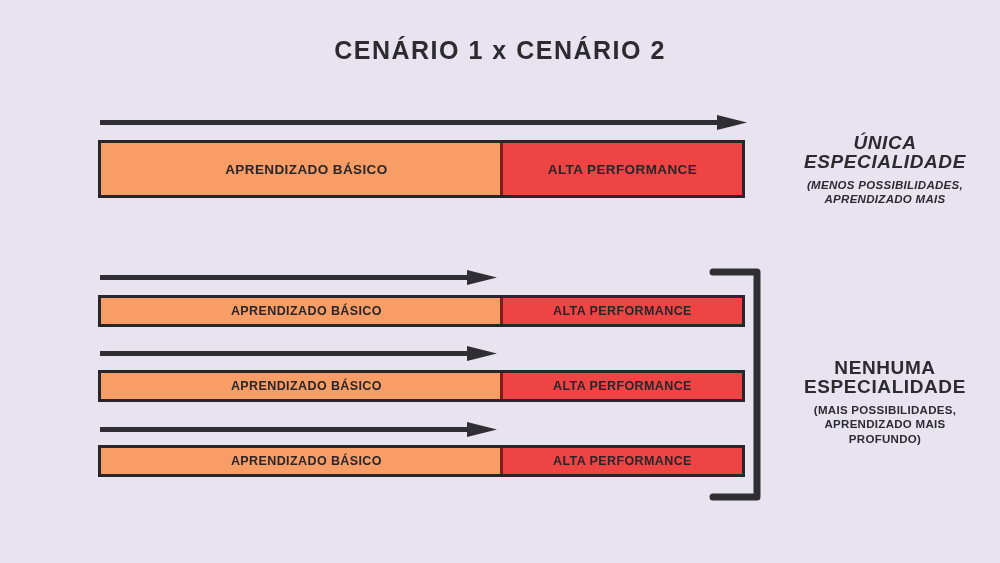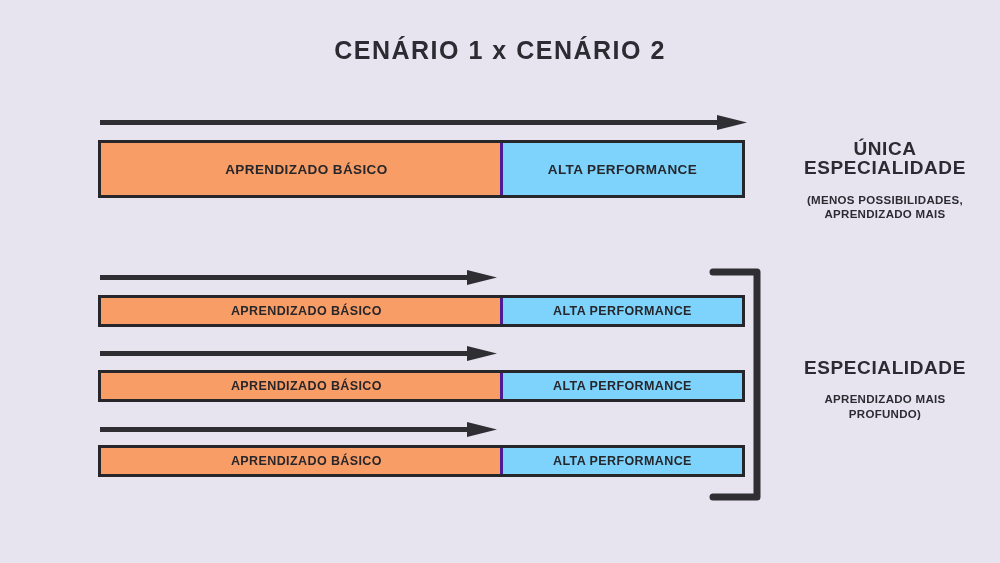--- a/index.html
+++ b/index.html
@@ -34,34 +34,34 @@
   .bar-2{top:295px;height:26px;}
   .bar-3{top:370px;height:26px;}
   .bar-4{top:445px;height:26px;}
   .seg{
     display:flex;align-items:center;justify-content:center;
     font-weight:bold;color:#26262B;
     letter-spacing:0.4px;
     white-space:nowrap;
   }
   .seg-basic{width:61.8%;background:#F99D66;padding-left:12px;}
-  .seg-perf{width:38.2%;background:#7dd3fc;border-left:3px solid #4c1d95;}
+  .seg-perf{width:38.2%;background:#ef4444;border-left:3px solid #7f1d1d;}
   .bar-1 .seg{font-size:13.5px;}
   .bar-2 .seg,.bar-3 .seg,.bar-4 .seg{font-size:12.5px;}
   
   .bracket{position:absolute;left:705px;top:260px;}
   
   .caption{
     position:absolute;left:772px;width:226px;
     text-align:center;color:#2B2B31;
   }
-  .caption-1{top:139px;}
+  .caption-1{top:133px;font-style:italic;}
   .caption-2{top:358px;}
   .caption .big{font-size:19px;font-weight:bold;line-height:1.02;letter-spacing:0.6px;}
-  .caption .small{font-size:11.5px;font-weight:bold;line-height:1.26;letter-spacing:0.3px;margin-top:15px;}
+  .caption .small{font-size:11.5px;font-weight:bold;line-height:1.26;letter-spacing:0.3px;margin-top:6px;}
 </style>
 </head>
 <body>
 
 <div class="canvas">
 
   <div class="title">CENÁRIO 1 x CENÁRIO 2</div>
 
   <svg class="arrow arrow-1" width="650" height="17" viewBox="0 0 650 17">
     <line x1="1" y1="8.5" x2="622" y2="8.5" stroke="#2E2E33" stroke-width="5"></line>
@@ -107,20 +107,22 @@
   <div class="bar bar-4">
     <div class="seg seg-basic">APRENDIZADO BÁSICO</div>
     <div class="seg seg-perf">ALTA PERFORMANCE</div>
   </div>
 
   <svg class="bracket" width="65" height="248" viewBox="0 0 65 248">
     <path d="M8 12 H52 V237 H8" fill="none" stroke="#2E2E33" stroke-width="7" stroke-linecap="round" stroke-linejoin="round"></path>
   </svg>
 
   <div class="caption caption-2">
+    <div class="big">NENHUMA</div>
     <div class="big">ESPECIALIDADE</div>
     <div class="small">
+      <div>(MAIS POSSIBILIDADES,</div>
       <div>APRENDIZADO MAIS</div>
       <div>PROFUNDO)</div>
     </div>
   </div>
 
 </div>
 
 </body></html>

